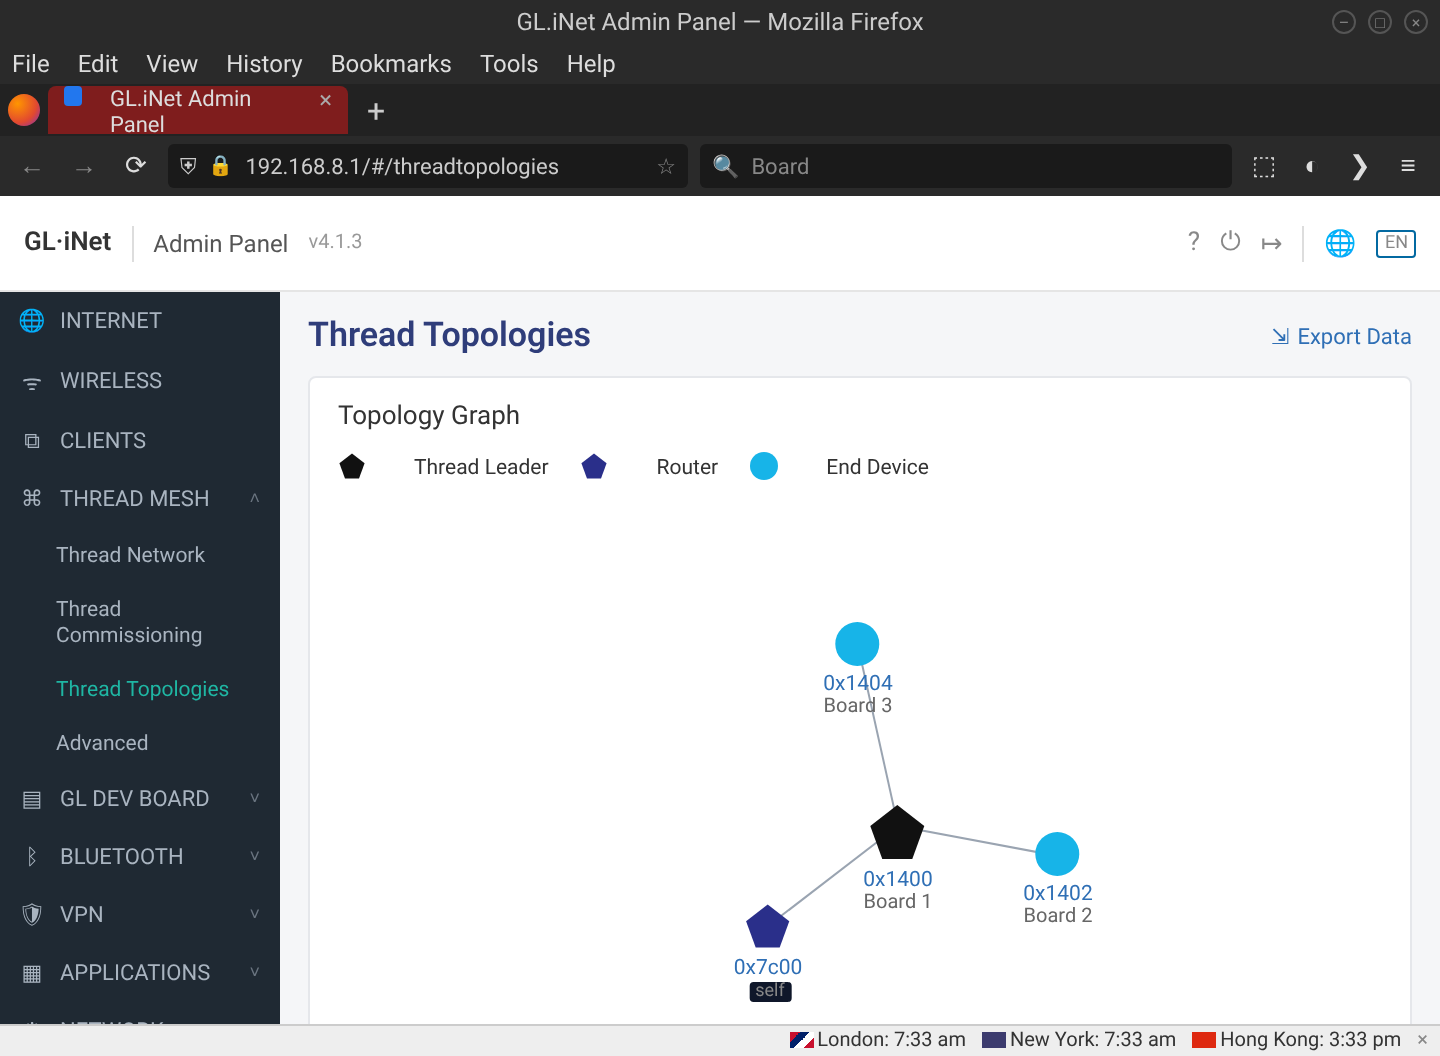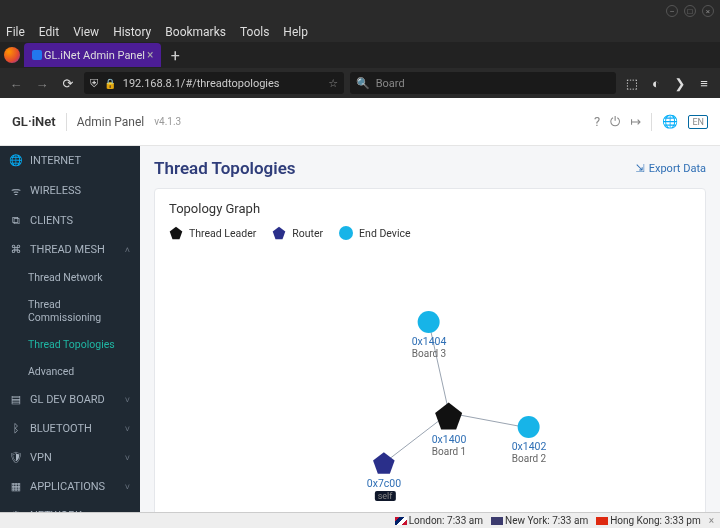--- a/index.html
+++ b/index.html
@@ -10,21 +10,21 @@
 .titlebar .winbtns { position: absolute; right: 6px; display: flex; gap: 6px; }
 .titlebar .winbtn { width: 12px; height: 12px; border: 1px solid #555; border-radius: 50%; display: flex; align-items: center; justify-content: center; font-size: 8px; color: #888; cursor: pointer; }
 
 
 .menubar { height: 20px; background: #2a2a2a; color: #ddd; display: flex; align-items: center; padding: 0 6px; font-size: 12px; gap: 14px; }
 .menubar span { cursor: pointer; }
 
 
 .tabbar { height: 26px; background: #222; display: flex; align-items: center; padding: 0 4px; gap: 4px; }
 .ff-icon { width: 16px; height: 16px; background: radial-gradient(circle at 30% 30%, #ff9500, #e2492f 60%, #7b2fbf); border-radius: 50%; }
-.tab { height: 24px; background: #4c1d95; color: #ddd; display: flex; align-items: center; padding: 0 8px; border-radius: 4px 4px 0 0; font-size: 11px; gap: 2px; max-width: 150px; }
+.tab { height: 24px; background: #7f1d1d; color: #ddd; display: flex; padding: 0 8px; border-radius: 4px 4px 0 0; font-size: 11px; gap: 14px; max-width: 150px; }
 .tab .favicon { width: 10px; height: 10px; background: #27e; border-radius: 2px; }
 .tab .close { color: #aaa; font-size: 12px; cursor: pointer; }
 .newtab { width: 20px; height: 20px; color: #ccc; font-size: 16px; display: flex; align-items: center; justify-content: center; cursor: pointer; }
 
 
 .toolbar { height: 30px; background: #2a2a2a; display: flex; align-items: center; padding: 0 6px; gap: 6px; }
 .tbtn { width: 20px; height: 20px; color: #888; display: flex; align-items: center; justify-content: center; cursor: pointer; }
 .tbtn.on { color: #ddd; }
 .urlbar { flex: 0 0 260px; height: 22px; background: #1a1a1a; border-radius: 3px; display: flex; align-items: center; padding: 0 6px; gap: 6px; color: #ccc; font-size: 11px; }
 .urlbar .lock { color: #c94f4f; font-size: 10px; }
@@ -60,21 +60,21 @@
 .main { flex: 1; padding: 12px 14px; overflow: auto; }
 .page-head { display: flex; align-items: center; margin-bottom: 10px; }
 .page-title { font-size: 17px; font-weight: 600; color: #2f3d7a; }
 .export { margin-left: auto; color: #2f6fb5; font-size: 11px; cursor: pointer; display: flex; align-items: center; gap: 4px; }
 
 .card { background: #fff; border: 1px solid #e5e7eb; border-radius: 4px; padding: 12px 14px; }
 .card-title { font-size: 13px; color: #333; margin-bottom: 10px; }
 
 
 .legend { display: flex; gap: 16px; align-items: center; margin-bottom: 6px; }
-.leg { display: flex; align-items: center; gap: 6px; font-size: 10.5px; color: #333; }
+.leg { display: flex; align-items: center; gap: 24px; font-size: 10.5px; color: #333; }
 .pent { width: 14px; height: 14px; display: inline-block; }
 .circ { width: 14px; height: 14px; border-radius: 50%; }
 
 
 .graph { position: relative; height: 260px; }
 .node { position: absolute; text-align: center; transform: translate(-50%, 0); }
 .node .shape { margin: 0 auto 2px; }
 .node .id { font-size: 10.5px; color: #2f6fb5; }
 .node .name { font-size: 10px; color: #666; }
 .node .self { font-size: 9px; background: #0f172a; color: #888; padding: 0 3px; border-radius: 2px; margin-left: 2px; }
@@ -88,20 +88,21 @@
 .statusbar .flag { display: inline-block; width: 12px; height: 8px; background: #ccc; margin-right: 2px; vertical-align: middle; }
 .flag.uk { background: linear-gradient(135deg,#c8102e 25%, #012169 25% 50%, #fff 50% 75%, #c8102e 75%); }
 .flag.us { background: repeating-linear-gradient(#b22234 0 1px,#fff 1px 2px); box-shadow: inset 0 0 0 4px #3c3b6e; }
 .flag.hk { background: #de2910; }
 .statusbar .x { color: #888; cursor: pointer; }
 </style>
 </head>
 <body>
 
 <div class="titlebar">
+  <span>GL.iNet Admin Panel — Mozilla Firefox</span>
   <div class="winbtns">
     <div class="winbtn">–</div>
     <div class="winbtn">□</div>
     <div class="winbtn">×</div>
   </div>
 </div>
 
 <div class="menubar" id="menubar">
     <span>File</span>
     <span>Edit</span>

